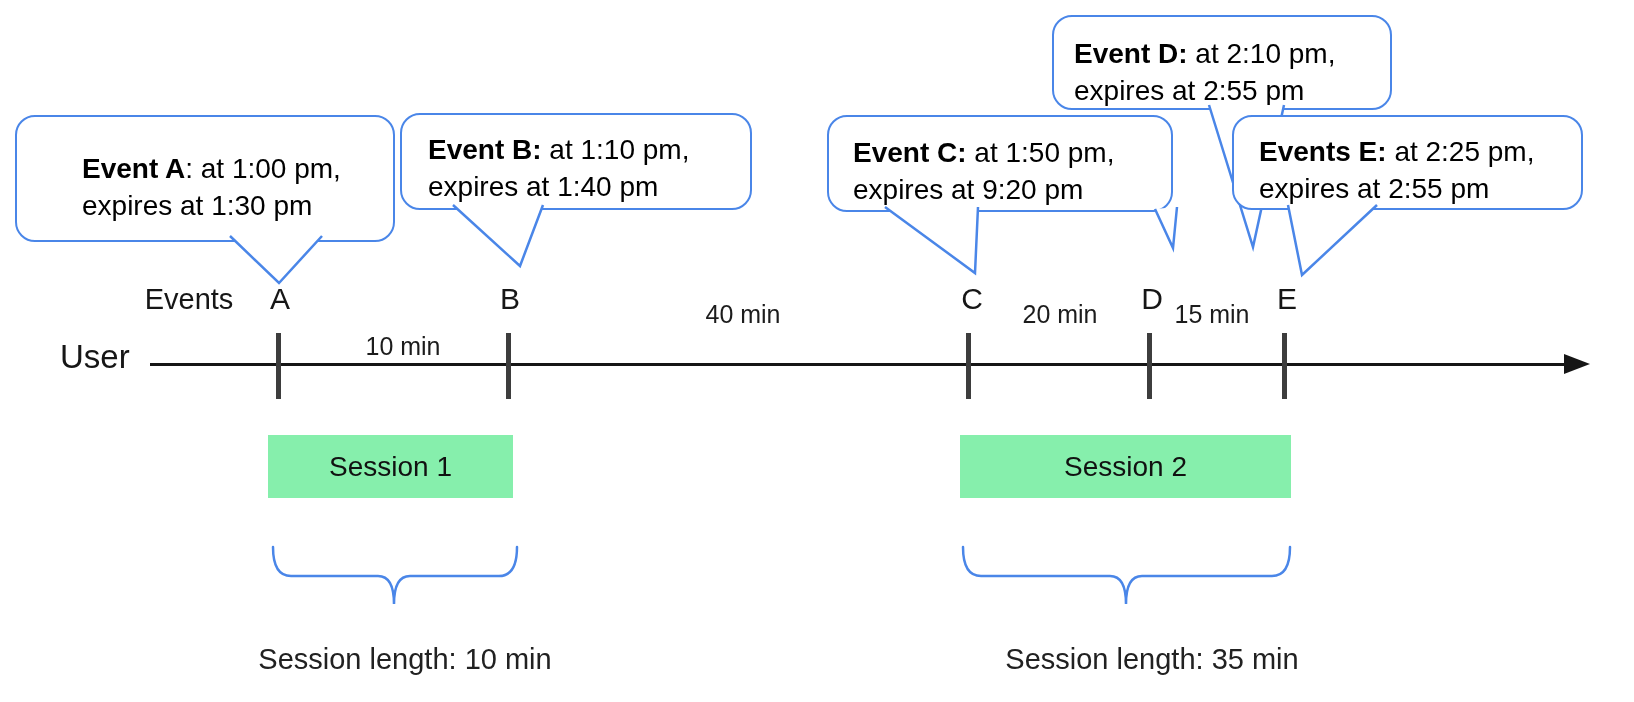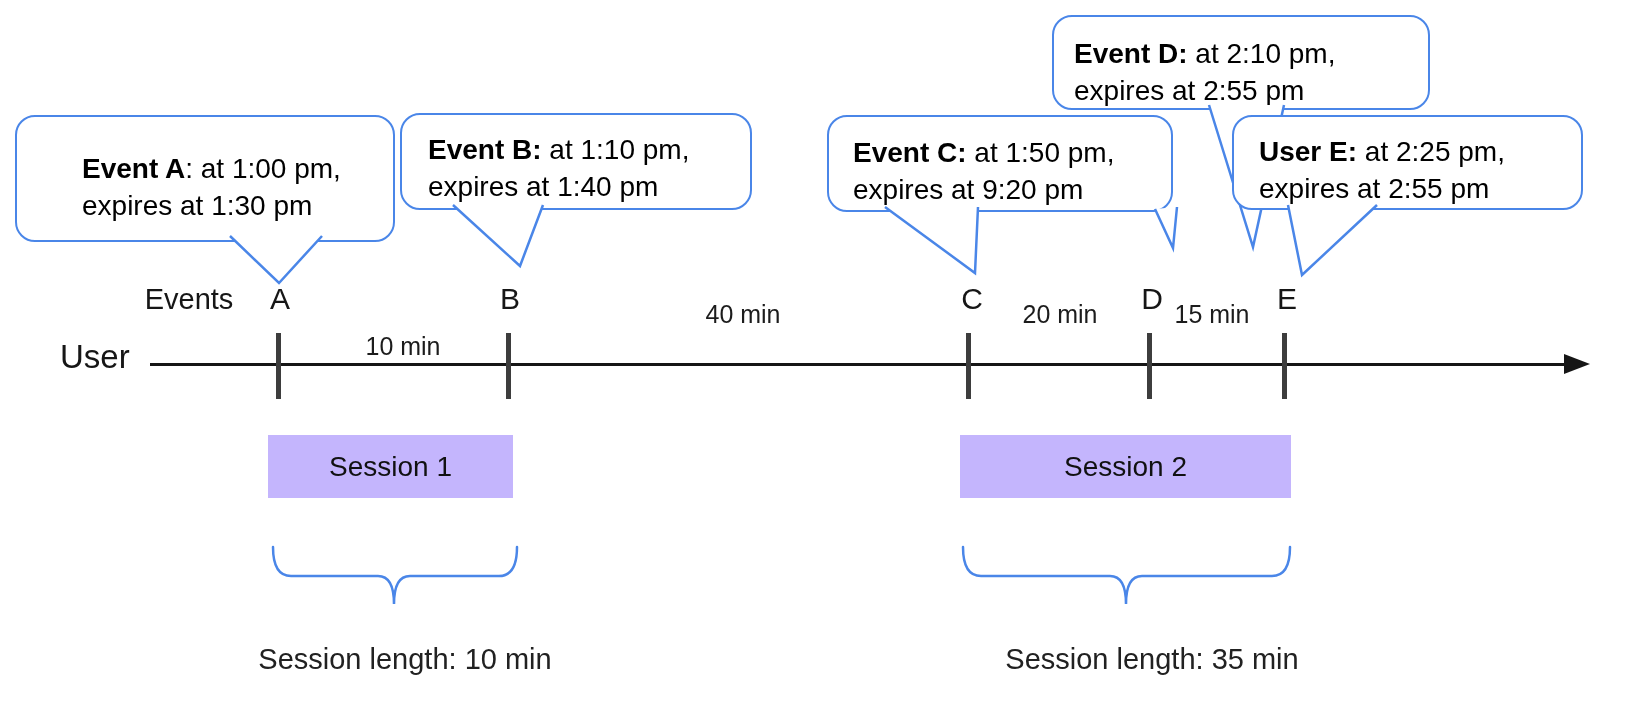--- a/index.html
+++ b/index.html
@@ -58,37 +58,37 @@
     position:absolute;left:60px;top:338px;
     font-size:33px;color:#161616;z-index:1;
   }
   .events-label{
     position:absolute;left:189px;top:283px;
     transform:translateX(-50%);
     font-size:29px;color:#161616;z-index:1;
   }
   .session-bar{
     position:absolute;top:435px;height:63px;
-    background:#c4b5fd;z-index:1;
+    background:#86efac;z-index:1;
     display:flex;align-items:center;justify-content:center;
     font-size:28px;color:#111;
   }
   .session-length{
     position:absolute;top:643px;
     transform:translateX(-50%);
     font-size:29px;color:#212121;z-index:1;
     white-space:nowrap;
   }
 </style>
 </head>
 <body>
 
 <div id="figure">
 
-  <div class="bubble back" style="left:1052px;top:15px;width:378px;height:95px;padding:18px 0 0 20px;">
+  <div class="bubble back" style="left:1052px;top:15px;width:340px;height:95px;padding:18px 0 0 20px;">
     <div class="bubble-text">
       <span class="b">Event D:</span><span> at 2:10 pm,</span><br>
       <span>expires at 2:55 pm</span>
     </div>
   </div>
 
   <svg class="svg-layer behind" width="1634" height="702" viewBox="0 0 1634 702">
     <path d="M 1209,105 L 1253,247 L 1284,105" fill="#ffffff" stroke="#4a86e8" stroke-width="2.5"></path>
   </svg>
 
@@ -108,21 +108,21 @@
 
   <div class="bubble" style="left:827px;top:115px;width:346px;height:97px;padding:17px 0 0 24px;">
     <div class="bubble-text">
       <span class="b">Event C:</span><span> at 1:50 pm,</span><br>
       <span>expires at 9:20 pm</span>
     </div>
   </div>
 
   <div class="bubble" style="left:1232px;top:115px;width:351px;height:95px;padding:16px 0 0 25px;">
     <div class="bubble-text">
-      <span class="b">User E:</span><span> at 2:25 pm,</span><br>
+      <span class="b">Events E:</span><span> at 2:25 pm,</span><br>
       <span>expires at 2:55 pm</span>
     </div>
   </div>
 
   <svg class="svg-layer" width="1634" height="702" viewBox="0 0 1634 702">
     <path d="M 230,236 L 279,283 L 322,236" fill="#ffffff" stroke="#4a86e8" stroke-width="2.5"></path>
     <path d="M 453,205 L 520,266 L 543,205" fill="#ffffff" stroke="#4a86e8" stroke-width="2.5"></path>
     <path d="M 885,207 L 975,273 L 978,207" fill="#ffffff" stroke="#4a86e8" stroke-width="2.5"></path>
     <path d="M 1155,209 L 1173,248 L 1177,207" fill="#ffffff" stroke="#4a86e8" stroke-width="2.5"></path>
     <path d="M 1288,205 L 1302,275 L 1377,205" fill="#ffffff" stroke="#4a86e8" stroke-width="2.5"></path>

